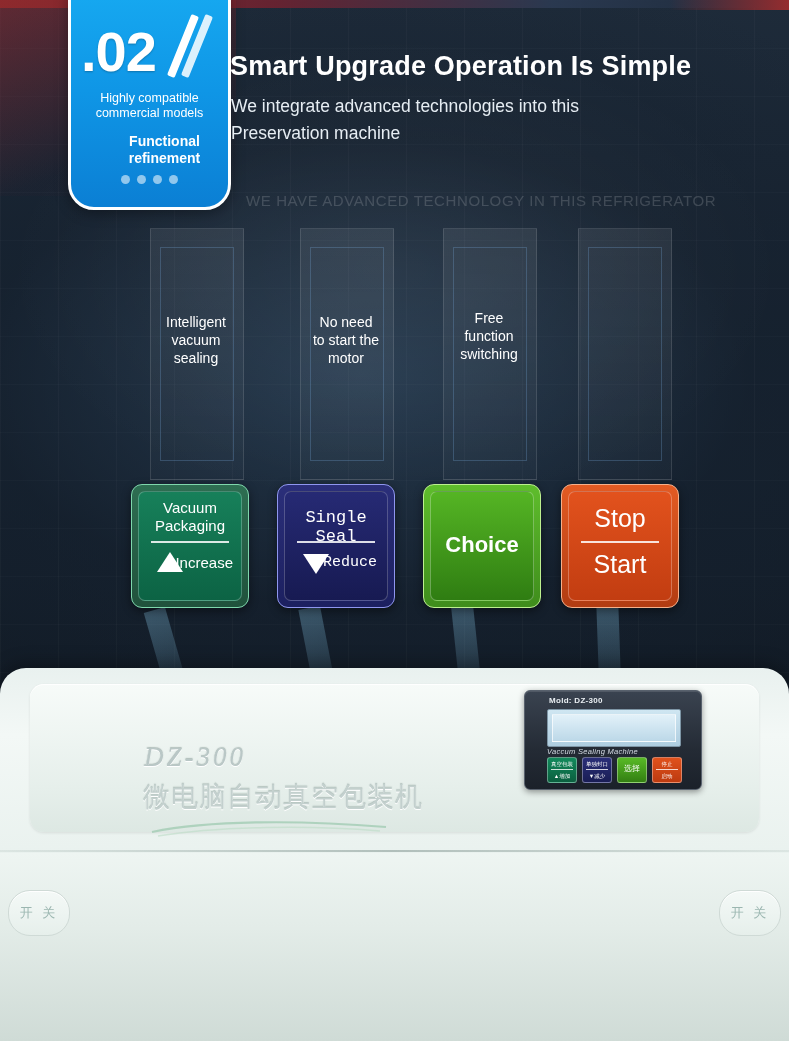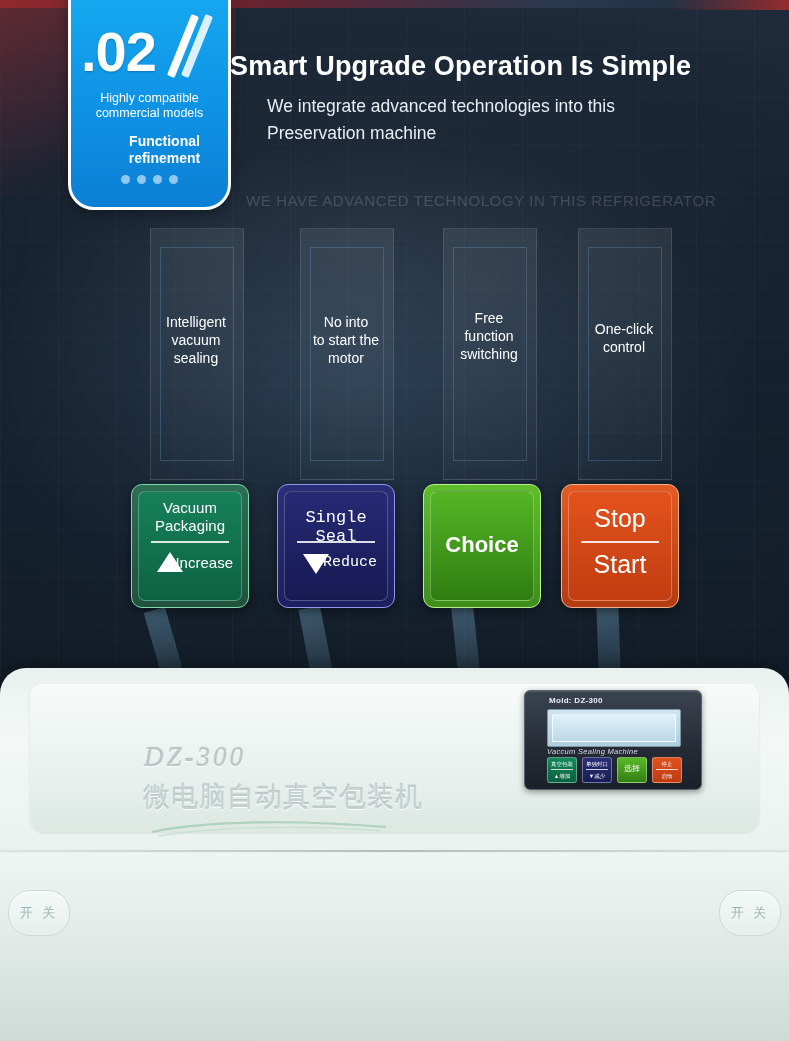--- a/index.html
+++ b/index.html
@@ -89,21 +89,21 @@
     background:rgba(255,255,255,0.55);
   }
 
   
   .h1 {
     position:absolute; left:230px; top:51px;
     color:#ffffff; font-size:27px; font-weight:bold; letter-spacing:0.2px;
   }
   .h2 {
     position:absolute; left:231px; top:93px; width:470px;
-    color:#e6edf3; font-size:17.5px; line-height:27px; font-weight:normal;margin-left:36px;
+    color:#e6edf3; font-size:17.5px; line-height:27px; font-weight:normal;
   }
   .ghost-line {
     position:absolute; left:246px; top:192px;
     color:rgba(255,255,255,0.16); font-size:15px; letter-spacing:0.6px;
   }
 
   
   .col {
     position:absolute; top:228px; width:92px; height:250px;
     background: linear-gradient(180deg, rgba(255,255,255,0.075), rgba(255,255,255,0.02));
@@ -292,32 +292,28 @@
   <div class="col" style="left:578px;">
     <div class="col-inner"></div>
   </div>
 
   <div class="col-label" style="left:141px; top:313px;">
     <div>Intelligent</div>
     <div>vacuum</div>
     <div>sealing</div>
   </div>
   <div class="col-label" style="left:291px; top:313px;">
-    <div>No into</div>
+    <div>No need</div>
     <div>to start the</div>
     <div>motor</div>
   </div>
   <div class="col-label" style="left:434px; top:309px;">
     <div>Free</div>
     <div>function</div>
     <div>switching</div>
-  </div>
-  <div class="col-label" style="left:569px; top:320px;">
-    <div>One-click</div>
-    <div>control</div>
   </div>
 
   <div class="beams">
     <div class="beam" style="left:172px; width:22px; height:104px; transform: rotate(-16deg);"></div>
     <div class="beam" style="left:318px; width:22px; height:104px; transform: rotate(-11deg);"></div>
     <div class="beam" style="left:462px; width:22px; height:104px; transform: rotate(-6deg);"></div>
     <div class="beam" style="left:600px; width:22px; height:104px; transform: rotate(-2deg);"></div>
   </div>
 
   <div class="keys">

